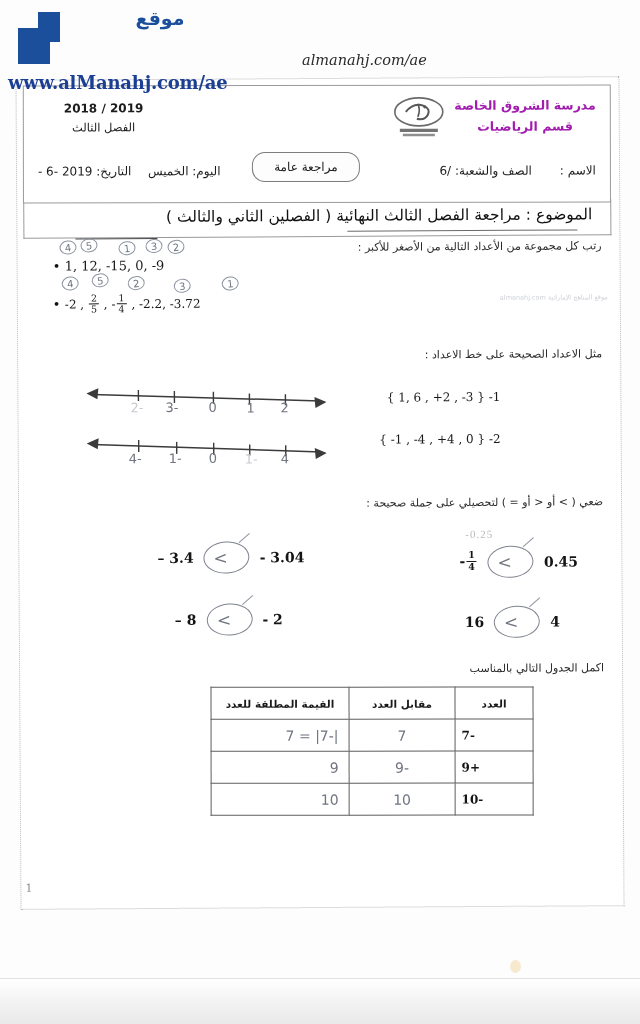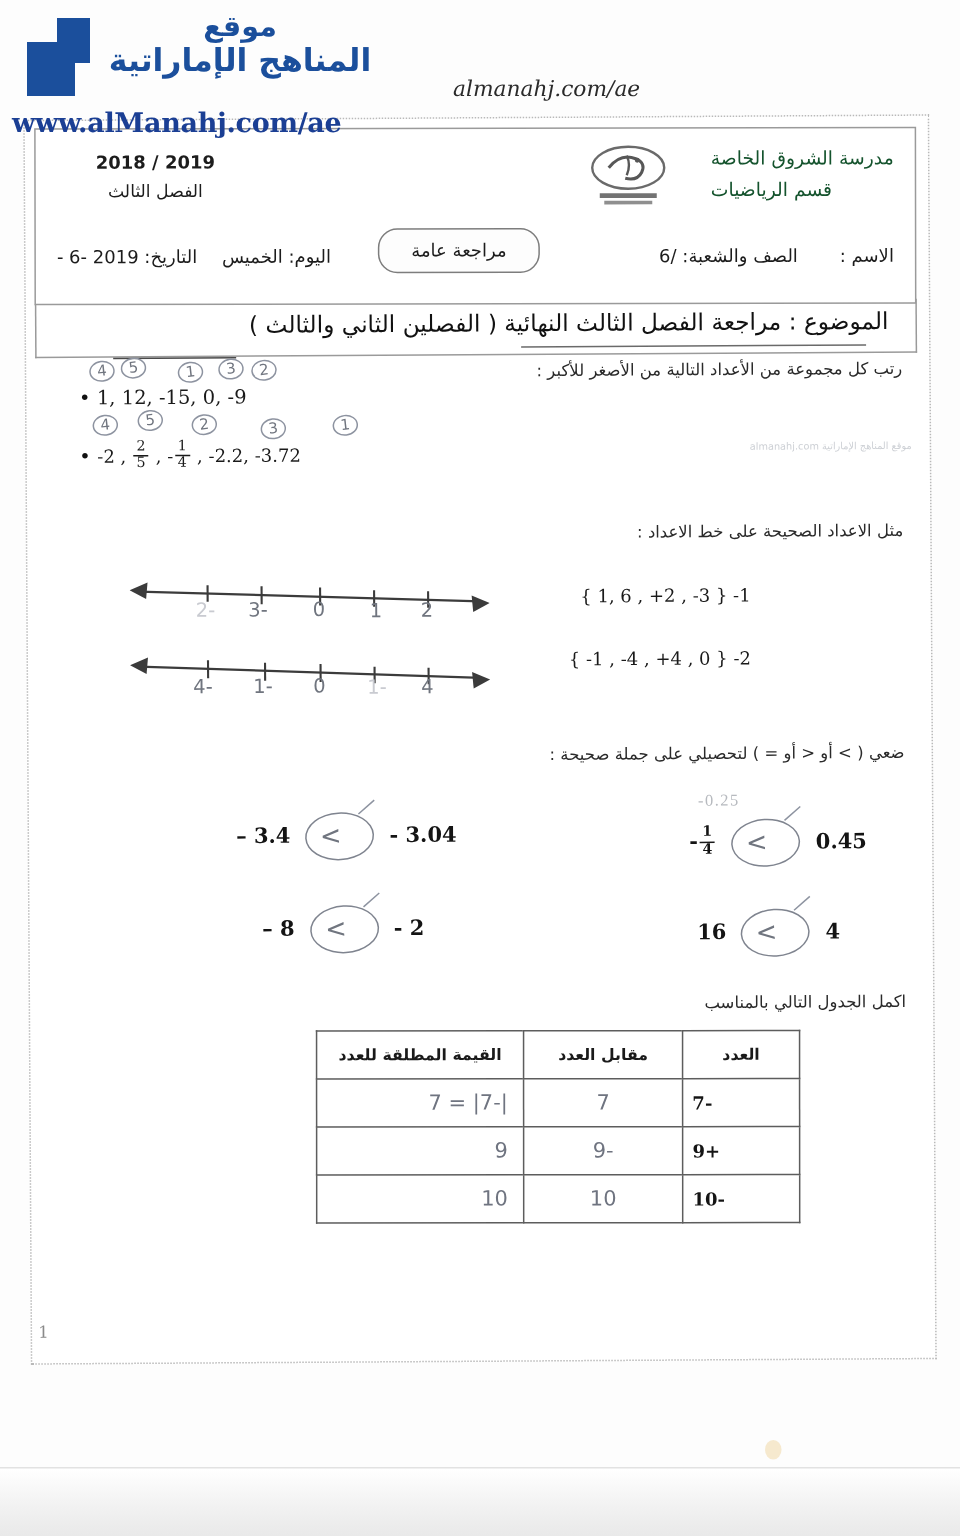--- a/index.html
+++ b/index.html
@@ -107,25 +107,26 @@
     top: 6px;
     width: 588px;
     height: 118px;
     border: 1px solid #9a9a9a;
     transform: rotate(0.25deg);
   }
   .info-school {
     position: absolute;
     right: 14px;
     top: 10px;
-    text-align: left;
+    text-align: center;
     direction: rtl;
     font-size: 12.5px;
-    color: #14532d;
+    color: #a21caf;
     line-height: 1.65;
+    font-weight: bold;
   }
   .info-crest {
     position: absolute;
     right: 160px;
     top: 8px;
     width: 62px;
     height: 46px;
     opacity: .82;
   }
   .info-left {
@@ -399,21 +400,20 @@
 <div class="page">
 
   <div class="brand">
     <div class="brand-logo">
       <div class="sq sq1"></div>
       <div class="sq sq2"></div>
       <div class="sq sq3"></div>
     </div>
     <div class="brand-text">
       <div class="line1">موقع</div>
-      <div class="line2">المناهج الإماراتية</div>
     </div>
   </div>
   <div class="brand-url-it">almanahj.com/ae</div>
   <div class="brand-url-blue">www.alManahj.com/ae</div>
 
   <div class="sheet">
    <div class="sheet-inner">
 
     <div class="info-box">
 

